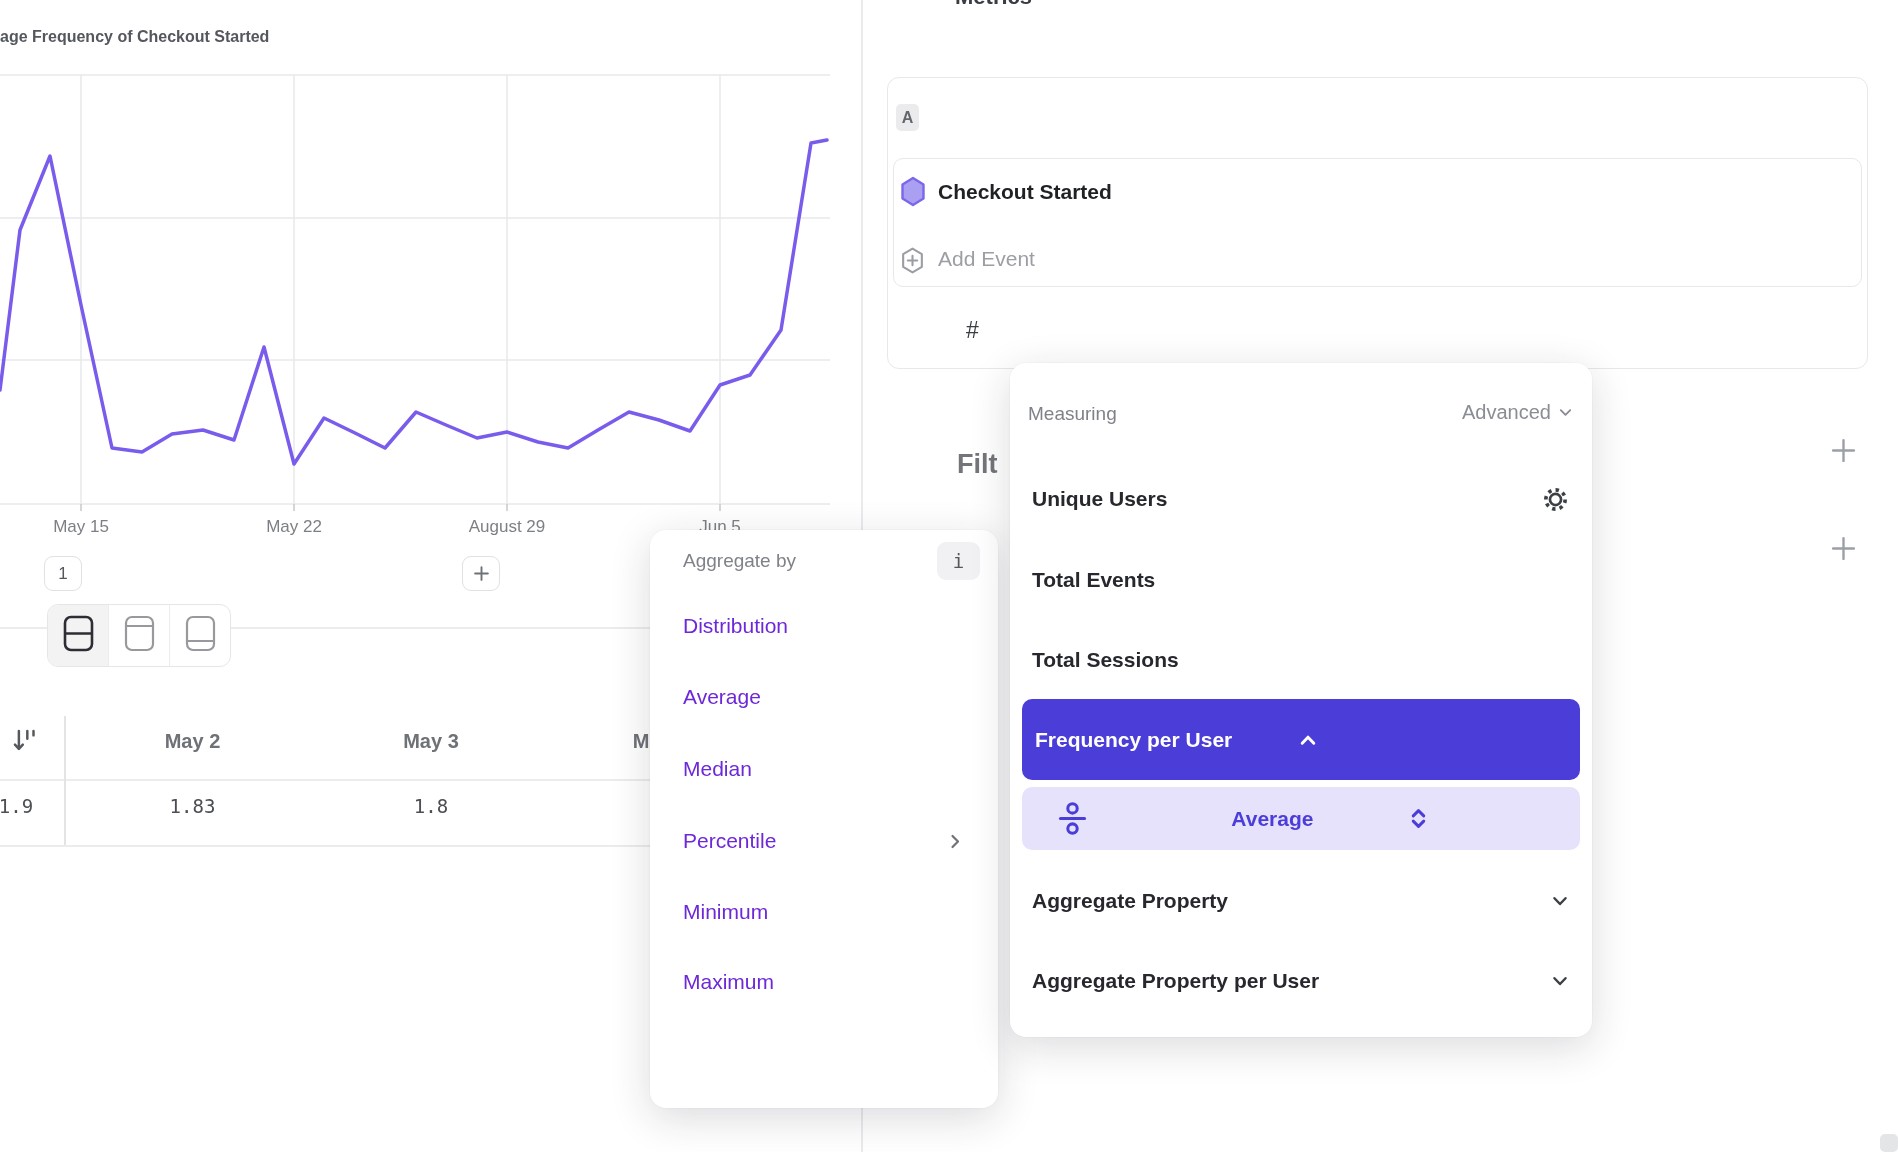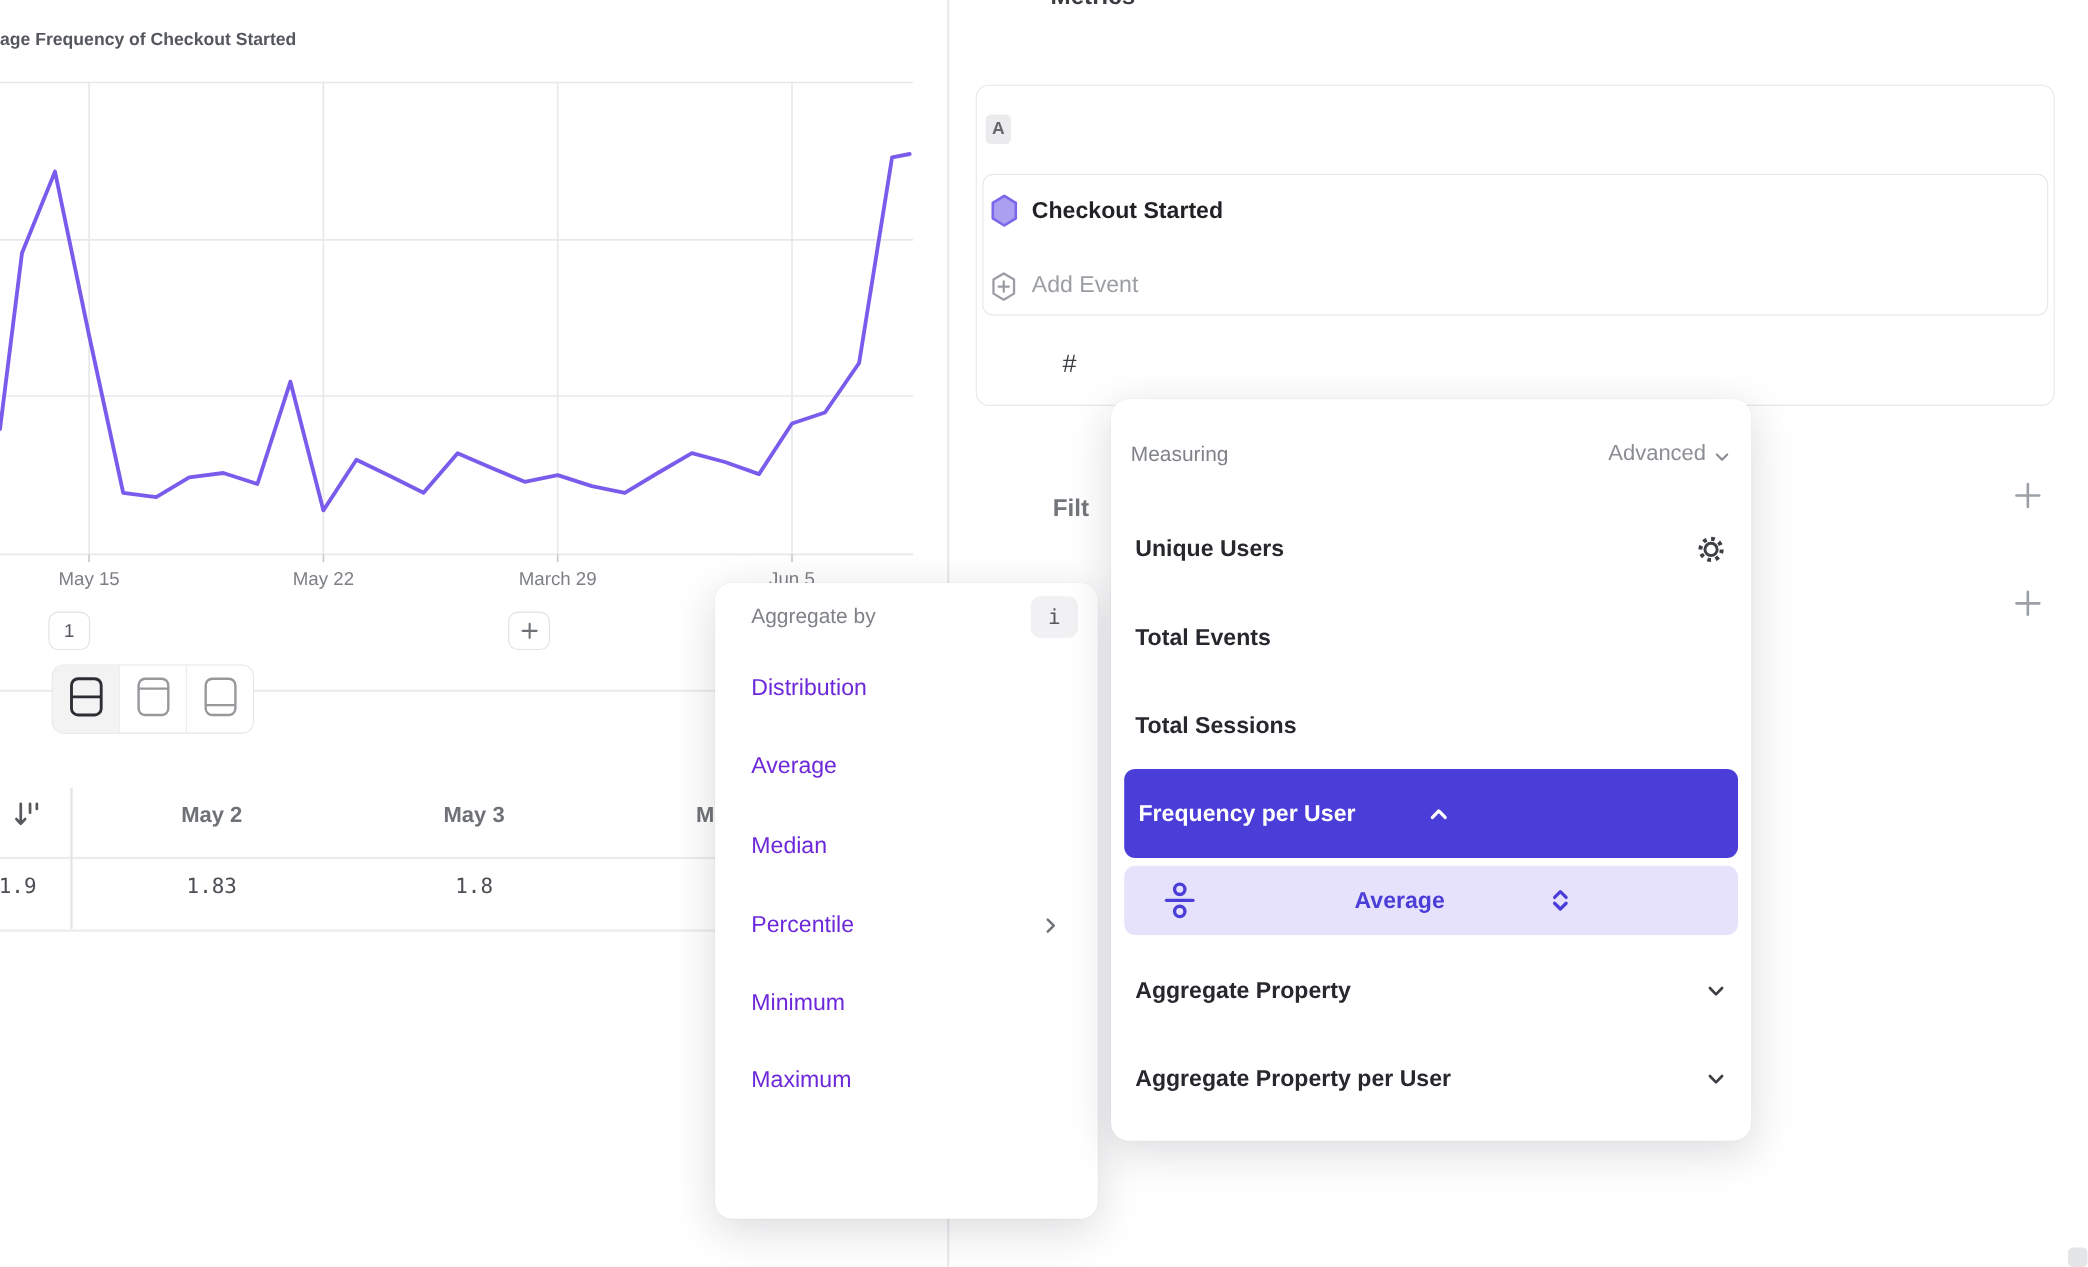--- a/index.html
+++ b/index.html
@@ -48,37 +48,37 @@
   .metric-title{left:931px;top:106px;font-size:21px;color:#a7aab0;}
   .event-card{left:893px;top:158px;width:969px;height:129px;border:1.5px solid #e7e8ea;border-radius:10px;
               background:#fff;box-sizing:border-box;}
   .event-name{left:938px;top:180px;font-size:21px;font-weight:600;color:#1f2125;}
   .add-event-label{left:938px;top:247px;font-size:21px;color:#9b9ea3;}
   .hash{left:966px;top:317px;font-size:23px;font-weight:500;color:#3b3e43;}
   .measure-pill{left:997px;top:298px;width:348px;height:60px;border-radius:10px;
                 display:flex;align-items:center;padding:0 14px 0 23px;box-sizing:border-box;}
   .measure-pill span{font-size:21px;font-weight:500;flex:1;}
 
-  .filt-label{left:957px;top:449px;font-size:22px;font-weight:700;color:#72757a;}
+  .filt-label{left:957px;top:449px;font-size:27px;font-weight:700;color:#72757a;}
   .plus-right{width:30px;height:30px;display:flex;align-items:center;justify-content:center;}
   #plus-filter{left:1828px;top:435px;}
   #plus-section{left:1828px;top:533px;}
 
   
   .panel{background:#fff;border-radius:16px;box-shadow:0 10px 40px rgba(30,30,50,.16),0 0 0 1px rgba(0,0,0,.02);}
   .agg-panel{left:650px;top:530px;width:348px;height:578px;z-index:20;}
   .agg-header{position:absolute;left:33px;top:20px;font-size:19px;color:#7f8288;}
   .i-box{position:absolute;left:287px;top:12px;width:43px;height:38px;background:#f1f1f3;border-radius:9px;
          display:flex;align-items:center;justify-content:center;
          font-family:"DejaVu Sans Mono",monospace;font-size:19px;color:#54575c;}
   .agg-item{position:absolute;left:33px;font-size:21px;font-weight:500;color:#6d28d9;}
 
   .meas-panel{left:1010px;top:363px;width:582px;height:674px;z-index:25;}
   .meas-header{position:absolute;left:18px;top:40px;font-size:19px;color:#7f8288;}
-  .advanced{position:absolute;right:18px;top:38px;display:flex;align-items:flex-end;gap:6px;
+  .advanced{position:absolute;right:18px;top:38px;display:flex;align-items:center;gap:6px;
             font-size:20px;color:#8a8d93;}
   .meas-item{position:absolute;left:22px;font-size:21px;font-weight:600;color:#26282d;}
   .row-icon-right{position:absolute;right:22px;}
   .sel-pill{position:absolute;left:12px;width:558px;border-radius:10px;display:flex;align-items:center;
             box-sizing:border-box;}
   .fpu-pill{top:336px;height:81px;padding:0 20px 0 13px;}
   .fpu-pill span{flex:1;font-size:21px;font-weight:600;color:#fff;}
   .avg-pill{top:424px;height:63px;padding:0 18px 0 11px;}
   .avg-pill span{flex:1;font-size:21px;font-weight:600;margin-left:22px;}
 
@@ -102,21 +102,21 @@
       <line x1="720" x2="720" y1="15" y2="444" stroke="#e7e8ea" stroke-width="1.5"></line>
       <line x1="81" x2="81" y1="444" y2="451" stroke="#c7c9cc" stroke-width="1.5"></line>
       <line x1="294" x2="294" y1="444" y2="451" stroke="#c7c9cc" stroke-width="1.5"></line>
       <line x1="507" x2="507" y1="444" y2="451" stroke="#c7c9cc" stroke-width="1.5"></line>
       <line x1="720" x2="720" y1="444" y2="451" stroke="#c7c9cc" stroke-width="1.5"></line>
       <polyline points="0,330 20,170 50,96 81,245 112,388 142,392 172,374 203,370 234,380 264,287 294,404 324,358 355,373 385,388 416,352 446,365 477,378 507,372 538,382 568,388 598,370 629,352 659,360 690,371 720,325 750,315 781,270 811,83 827,80" fill="none" stroke="#7a5cec" stroke-width="3.5" stroke-linejoin="round" stroke-linecap="round"></polyline>
     </svg>
   <div id="x-labels" class="abs">
       <div class="x-label" style="left: 41px;">May 15</div>
       <div class="x-label" style="left: 254px;">May 22</div>
-      <div class="x-label" style="left: 467px;">March 29</div>
+      <div class="x-label" style="left: 467px;">August 29</div>
       <div class="x-label" style="left: 680px;">Jun 5</div>
     </div>
 
   <div class="abs hline"></div>
 
   <div id="page-btn" class="abs mini-btn">
     <span>1</span>
   </div>
   <div id="add-col-btn" class="abs mini-btn">
     <span class="abs" style="position:static;display:flex;">

